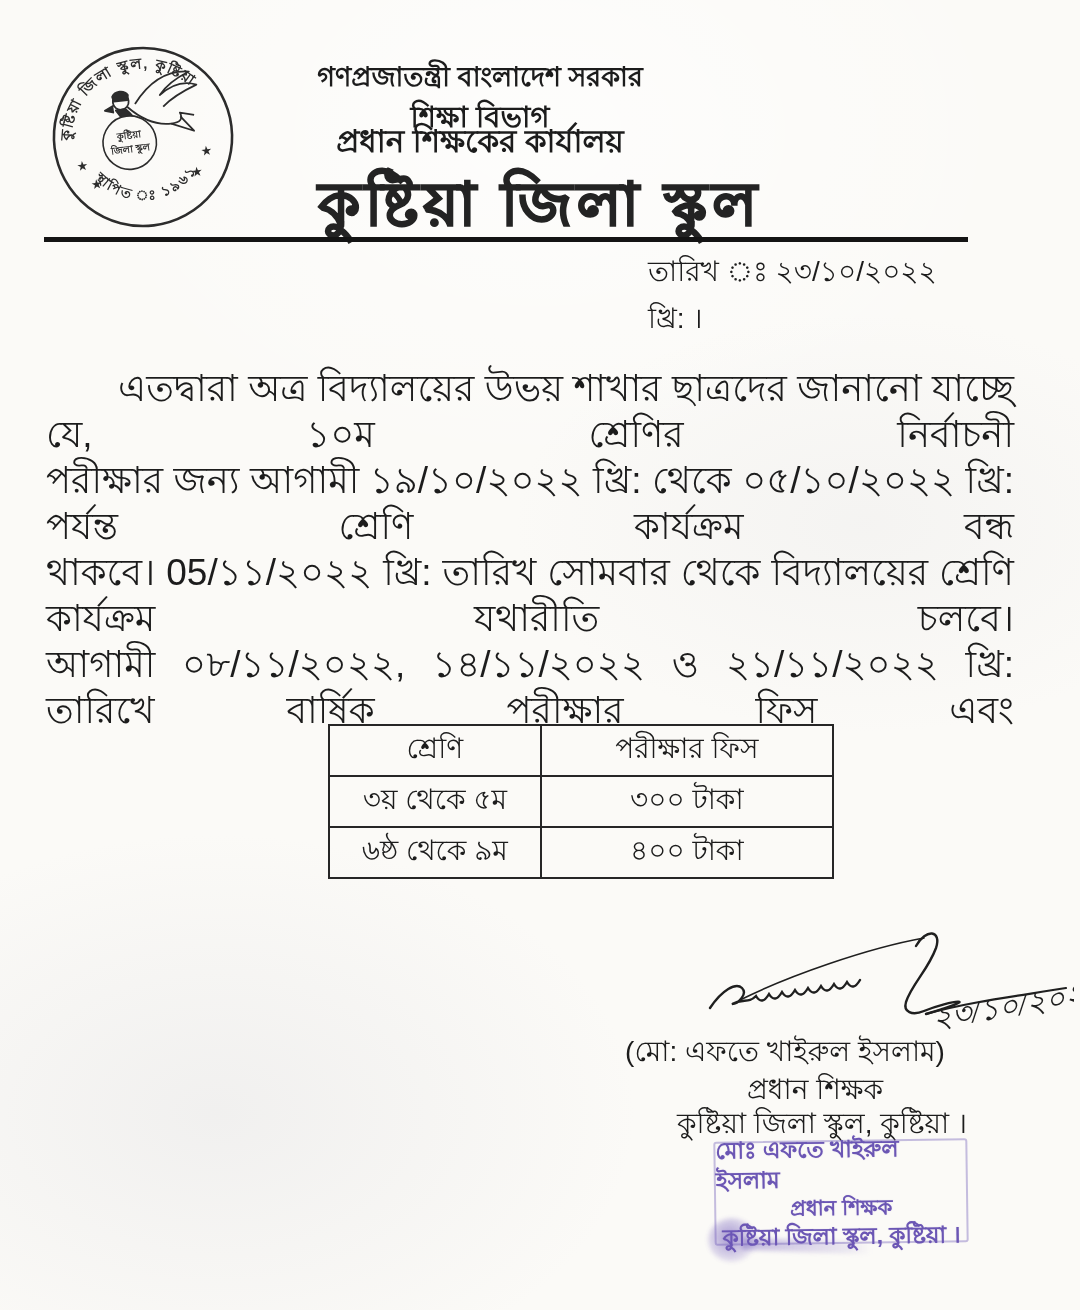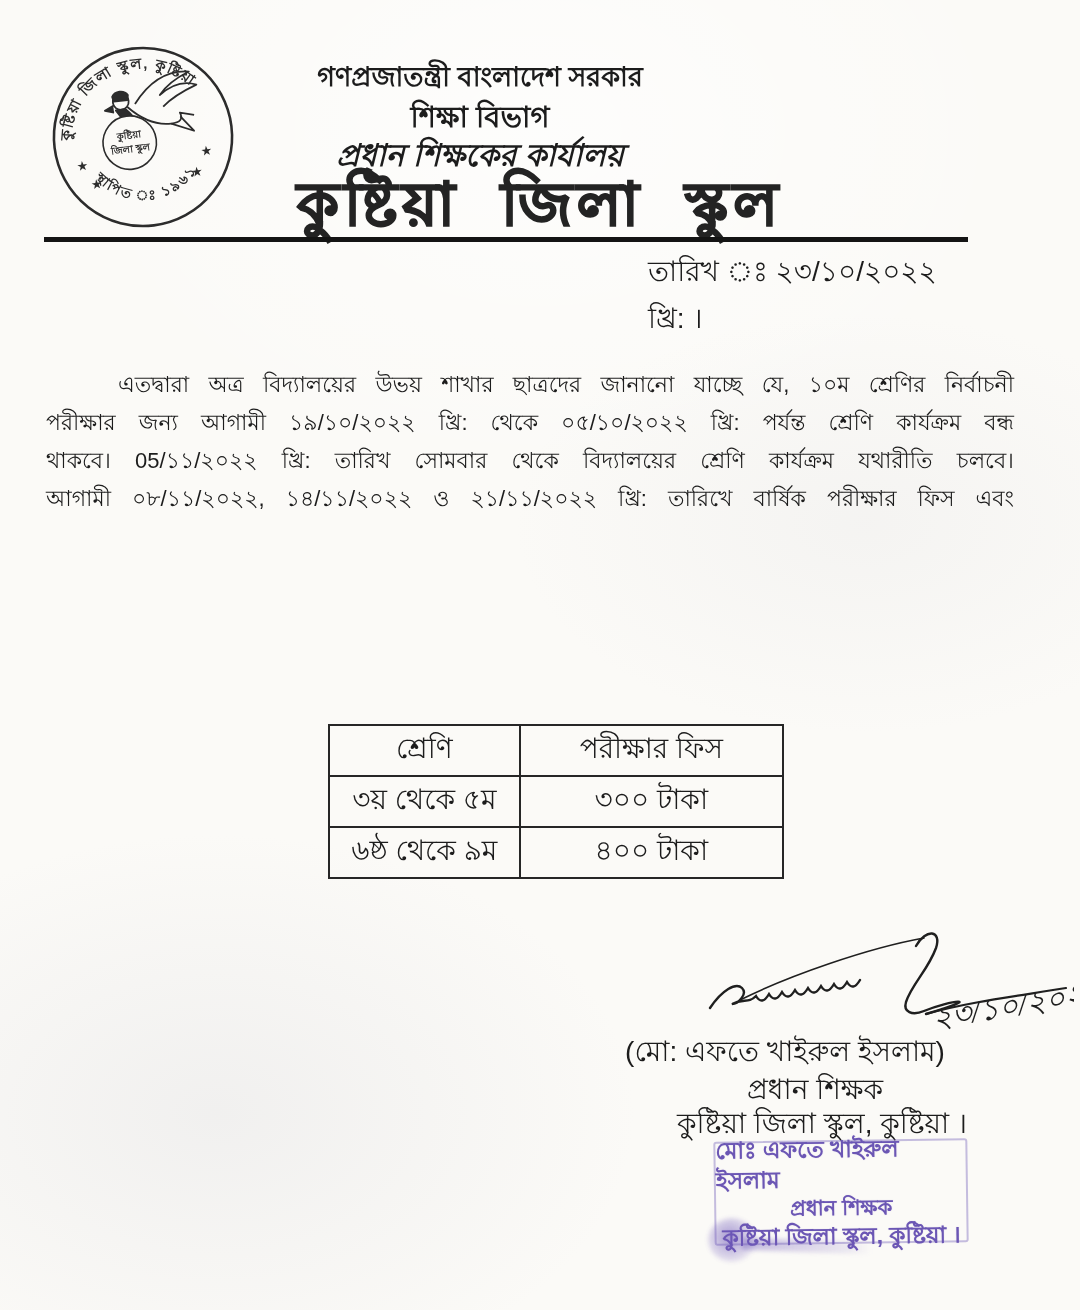--- a/index.html
+++ b/index.html
@@ -21,45 +21,45 @@
 
   
   .seal { position: absolute; left: 48px; top: 42px; width: 190px; height: 190px; transform: rotate(-7deg); }
   .seal svg { width: 100%; height: 100%; }
   .seal text { fill: #2c2c2c; font-family: "Liberation Sans", "DejaVu Sans", sans-serif; }
 
   
   .hdr-line { position: absolute; left: 150px; width: 660px; text-align: center; }
   .hdr-gov    { top: 56px;  font-size: 27px; font-weight: 600; }
   .hdr-dept   { top: 94px;  font-size: 29px; font-weight: 600; }
-  .hdr-office { top: 131px; font-size: 31px; font-weight: 600; font-style: italic; }
+  .hdr-office { top: 117px; font-size: 31px; font-weight: 600; }
   .hdr-school {
     position: absolute; left: 180px; top: 158px; width: 720px; text-align: center;
     font-size: 60px; font-weight: 800; letter-spacing: 5px; color: #232323;
-    font-family: Liberation Mono, monospace;
+    font-family: Liberation Serif, serif;
     -webkit-text-stroke: 1.5px #232323;
   }
 
   .rule {
     position: absolute; left: 44px; top: 237px; width: 924px; height: 5px;
     border-top: 3px solid #141414; border-bottom: 2px solid #141414;
   }
 
   .date-line { position: absolute; left: 648px; top: 250px; width: 330px; text-align: left; font-size: 28px; }
 
   
-  .body-par { position: absolute; left: 46px; top: 366px; width: 968px; font-size: 22px; line-height: 38px; }
+  .body-par { position: absolute; left: 46px; top: 366px; width: 968px; font-size: 37px; line-height: 46px; }
   .body-par .bline { text-align: justify; text-align-last: justify; white-space: normal; }
   .body-par .bline.first { text-indent: 72px; }
   .body-par .bline.last { text-align-last: left; }
 
   
   .fees-heading { position: absolute; left: 400px; top: 660px; font-size: 30px; font-weight: 600; }
   .fees-table {
-    position: absolute; left: 328px; top: 724px; width: 456px;
+    position: absolute; left: 328px; top: 724px; width: 506px;
     border-collapse: collapse; font-size: 28px;
   }
   .fees-table th, .fees-table td {
     border: 2px solid #262626; text-align: center; height: 40px; font-weight: 400; padding: 1px 6px;
   }
   .fees-table col.c1 { width: 42%; }
   .fees-table col.c2 { width: 58%; }
 
   
   .sig { position: absolute; left: 688px; top: 926px; width: 386px; height: 112px; }

